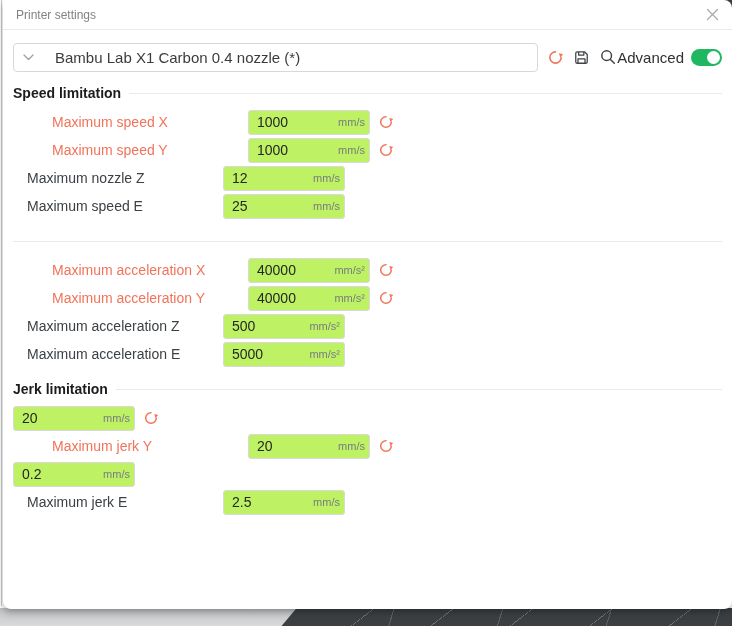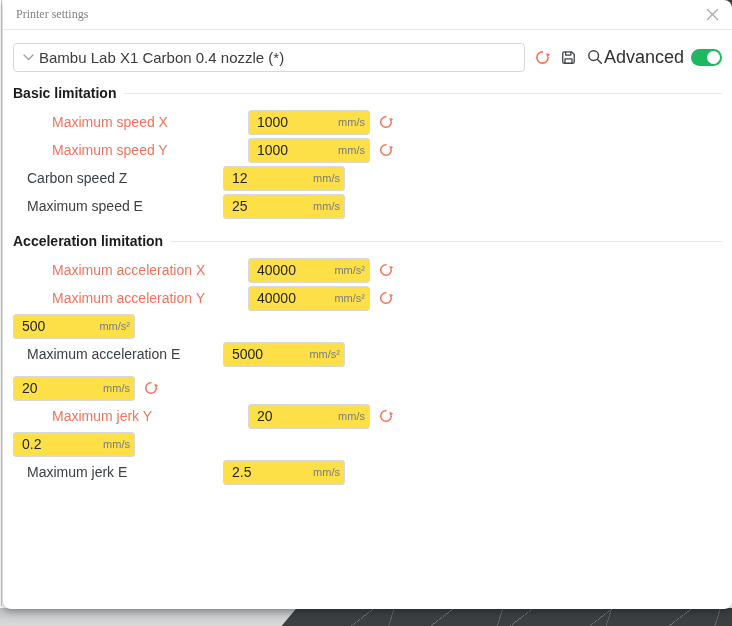--- a/index.html
+++ b/index.html
@@ -40,43 +40,43 @@
 
   
   .dialog {
     position: absolute; left: 3px; top: 0; width: 729px; height: 609px;
     background: #ffffff;
     border-radius: 0 8px 8px 8px;
     box-shadow: 0 3px 7px rgba(0,0,0,0.30);
   }
   .titlebar {
     height: 30px; display: flex; align-items: center;
-    padding: 0 13px; border-bottom: 1px solid #e9e9e9; font-family: Liberation Serif, serif;
+    padding: 0 13px; border-bottom: 1px solid #e9e9e9;
   }
   .title { font-size: 12px; color: #828282; }
   .close-btn { margin-left: auto; display: flex; align-items: center; cursor: pointer; }
 
   
   .preset-row {
     display: flex; align-items: center;
     margin: 12px 10px 0 10px; height: 30px;
   }
   .combo {
     width: 545px; height: 29px;
     border: 1px solid #d8d8d8; border-radius: 4px;
-    display: flex; align-items: center; padding: 0 9px; gap: 5px;
+    display: flex; align-items: center; padding: 0 9px; gap: 21px;
     background: #fff; cursor: pointer;
   }
   .combo-text { font-size: 15px; color: #3c3c3c; white-space: nowrap; }
   .tool-icon {
     width: 18px; height: 18px; margin-left: 9px;
     display: flex; align-items: center; justify-content: center; cursor: pointer;
   }
   .tool-icon.orange { color: var(--orange); }
-  .advanced-label { font-size: 18px; color: #303030; }
+  .advanced-label { font-size: 15px; color: #303030; }
   .toggle {
     position: relative; margin-left: 7px;
     width: 31px; height: 17px; border-radius: 9px;
     background: var(--toggle-green); cursor: pointer; flex: 0 0 auto;
   }
   .toggle .knob {
     position: absolute; right: 2px; top: 2px; width: 13px; height: 13px;
     border-radius: 50%; background: #ffffff;
   }
 
@@ -102,21 +102,21 @@
   .section-head { height: 30px; display: flex; align-items: center; gap: 8px; }
   .section-title { font-size: 14px; font-weight: bold; color: #1c1c1c; white-space: nowrap; }
   .section-line { flex: 1; height: 1px; background: #e9e9e9; }
 
   .row { height: 28px; display: flex; align-items: center; }
   .row-label { margin-left: 14px; width: 196px; font-size: 14px; color: #3c4145; }
   .row-label.modified { color: var(--orange); margin-left: 39px; }
   .input-box {
     width: 122px; height: 25px;
     border: 1px solid #d9d9d9; border-radius: 3px;
-    display: flex; align-items: center; background: #fde047;
+    display: flex; align-items: center; background: #bef264;
   }
   .input-box input {
     flex: 1; width: 0; border: none; outline: none;
     font-family: "Liberation Sans", sans-serif;
     font-size: 14px; color: #262626; padding-left: 8px; background: transparent;
   }
   .unit { font-size: 11px; color: #777c80; margin-right: 4px; white-space: nowrap; }
   .row-reset { margin-left: 8px; color: var(--orange); display: flex; cursor: pointer; }
 </style>
 </head>
@@ -170,21 +170,21 @@
     <span class="advanced-label">Advanced</span>
     <span class="toggle">
         <span class="knob"></span>
       </span>
   </div>
 
 
   <div class="content" id="content">
       <div class="section">
         <div class="section-head">
-          <span class="section-title">Basic limitation</span>
+          <span class="section-title">Speed limitation</span>
           <div class="section-line"></div>
         </div>
         <div class="row">
           <span class="row-label modified">Maximum speed X</span>
           <div class="input-box">
             <input type="text" value="1000" style="">
             <span class="unit">mm/s</span>
           </div>
           <span class="row-reset">
             <svg width="16" height="16" viewBox="0 0 16 16">
@@ -200,37 +200,36 @@
             <span class="unit">mm/s</span>
           </div>
           <span class="row-reset">
             <svg width="16" height="16" viewBox="0 0 16 16">
               <path d="M 8 2.7 A 5.3 5.3 0 1 0 13.3 8" fill="none" stroke="currentColor" stroke-width="1.5" stroke-linecap="round"></path>
               <path d="M 11.3 4.0 L 15.2 5.0 L 12.4 7.9 Z" fill="currentColor"></path>
             </svg>
           </span>
         </div>
         <div class="row">
-          <span class="row-label">Carbon speed Z</span>
+          <span class="row-label">Maximum nozzle Z</span>
           <div class="input-box">
             <input type="text" value="12" style="">
             <span class="unit">mm/s</span>
           </div>
         </div>
         <div class="row">
           <span class="row-label">Maximum speed E</span>
           <div class="input-box">
             <input type="text" value="25" style="">
             <span class="unit">mm/s</span>
           </div>
         </div>
       </div>
       <div class="section">
         <div class="section-head">
-          <span class="section-title">Acceleration limitation</span>
           <div class="section-line"></div>
         </div>
         <div class="row">
           <span class="row-label modified">Maximum acceleration X</span>
           <div class="input-box">
             <input type="text" value="40000" style="">
             <span class="unit">mm/s²</span>
           </div>
           <span class="row-reset">
             <svg width="16" height="16" viewBox="0 0 16 16">
@@ -246,34 +245,39 @@
             <span class="unit">mm/s²</span>
           </div>
           <span class="row-reset">
             <svg width="16" height="16" viewBox="0 0 16 16">
               <path d="M 8 2.7 A 5.3 5.3 0 1 0 13.3 8" fill="none" stroke="currentColor" stroke-width="1.5" stroke-linecap="round"></path>
               <path d="M 11.3 4.0 L 15.2 5.0 L 12.4 7.9 Z" fill="currentColor"></path>
             </svg>
           </span>
         </div>
         <div class="row">
+          <span class="row-label">Maximum acceleration Z</span>
           <div class="input-box">
             <input type="text" value="500" style="">
             <span class="unit">mm/s²</span>
           </div>
         </div>
         <div class="row">
           <span class="row-label">Maximum acceleration E</span>
           <div class="input-box">
             <input type="text" value="5000" style="">
             <span class="unit">mm/s²</span>
           </div>
         </div>
       </div>
       <div class="section">
+        <div class="section-head">
+          <span class="section-title">Jerk limitation</span>
+          <div class="section-line"></div>
+        </div>
         <div class="row">
           <div class="input-box">
             <input type="text" value="20" style="">
             <span class="unit">mm/s</span>
           </div>
           <span class="row-reset">
             <svg width="16" height="16" viewBox="0 0 16 16">
               <path d="M 8 2.7 A 5.3 5.3 0 1 0 13.3 8" fill="none" stroke="currentColor" stroke-width="1.5" stroke-linecap="round"></path>
               <path d="M 11.3 4.0 L 15.2 5.0 L 12.4 7.9 Z" fill="currentColor"></path>
             </svg>

